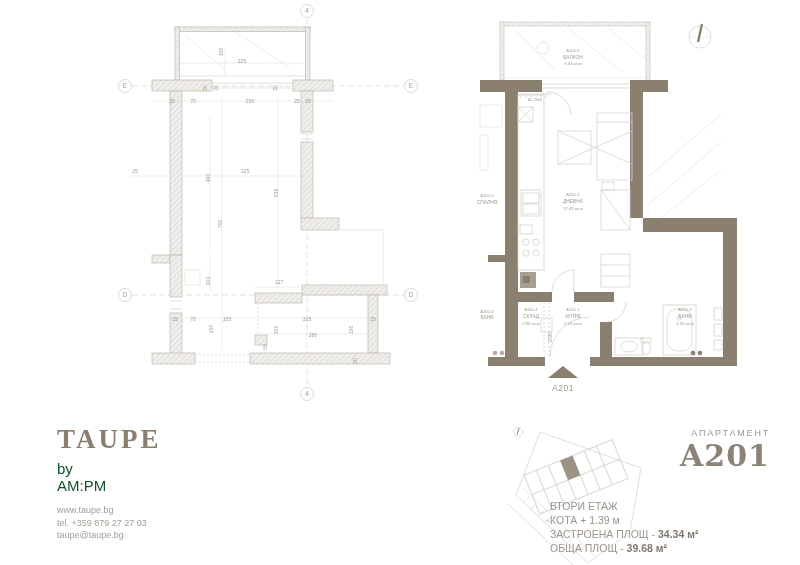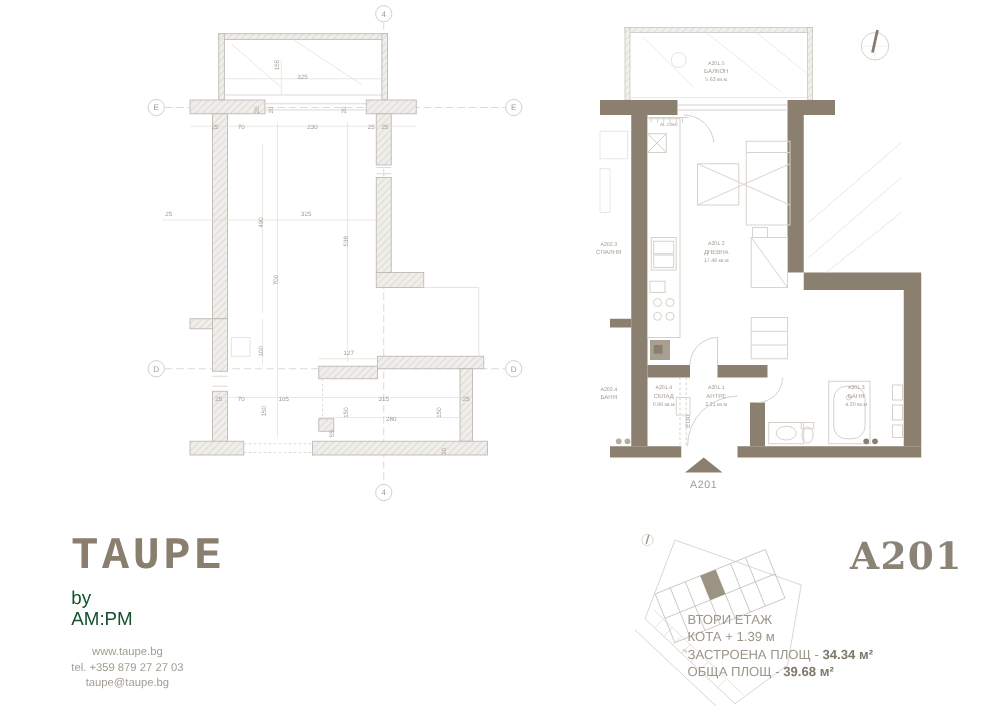--- a/index.html
+++ b/index.html
@@ -1,20 +1,20 @@
 <!DOCTYPE html>
 <html><head>
 <meta charset="utf-8">
 <style>
   html,body{margin:0;padding:0;background:#ffffff;}
   #canvas{position:relative;width:800px;height:565px;background:#ffffff;overflow:hidden;
           font-family:"Liberation Sans",sans-serif;}
   .abs{position:absolute;}
   svg text{font-family:"Liberation Sans",sans-serif;fill:#a19a8f;}
-  .logo-title{font-family:Liberation Mono, monospace;font-weight:700;font-size:36px;letter-spacing:3px;color:#8a7e6e;}
+  .logo-title{font-family:Liberation Serif, serif;font-weight:700;font-size:27px;letter-spacing:3px;color:#8a7e6e;}
   .logo-sub{font-size:15px;color:#14532d;line-height:17px;}
   .contact{font-size:9px;color:#a39d93;line-height:12.5px;}
   .apt-label{font-size:9px;letter-spacing:1.8px;color:#9c958a;text-align:right;}
   .apt-number{font-family:"DejaVu Serif",serif;font-weight:700;font-size:30px;color:#8b8376;text-align:right;letter-spacing:1px;}
   .apt-line{font-size:10.5px;color:#9c958a;line-height:14px;}
   .apt-line .val{font-weight:700;color:#7f786b;}
 </style>
 </head>
 <body>
 
@@ -325,27 +325,28 @@
       <rect x="69" y="35" width="13" height="21" fill="#8b8070" stroke="none" opacity="0.85"></rect>
     </g>
     <text x="48" y="100" font-size="3.5" fill="#ccc9c2" transform="rotate(43 48 100)">ул.</text>
   </svg>
 
   <div class="abs" style="left:57px;top:424px;">
     <div class="logo-title">TAUPE</div>
     <div class="logo-sub" style="margin-top:5px;">by</div>
     <div class="logo-sub">AM:PM</div>
   </div>
-  <div class="abs contact" style="left:57px;top:515px;text-align:center;">
+  <div class="abs contact" style="left:57px;top:504px;">
     <div>www.taupe.bg</div>
     <div>tel. +359 879 27 27 03</div>
     <div>taupe@taupe.bg</div>
   </div>
 
   <div class="abs" style="right:30px;top:428px;width:220px;">
+    <div class="apt-label">АПАРТАМЕНТ</div>
     <div class="apt-number">A201</div>
     <div style="height:26px;"></div>
     <div class="apt-line">ВТОРИ ЕТАЖ</div>
     <div class="apt-line">КОТА + 1.39 м</div>
     <div class="apt-line"><span>ЗАСТРОЕНА ПЛОЩ - </span><span class="val">34.34 м²</span></div>
     <div class="apt-line"><span>ОБЩА ПЛОЩ - </span><span class="val">39.68 м²</span></div>
   </div>
 
 </div>
 

